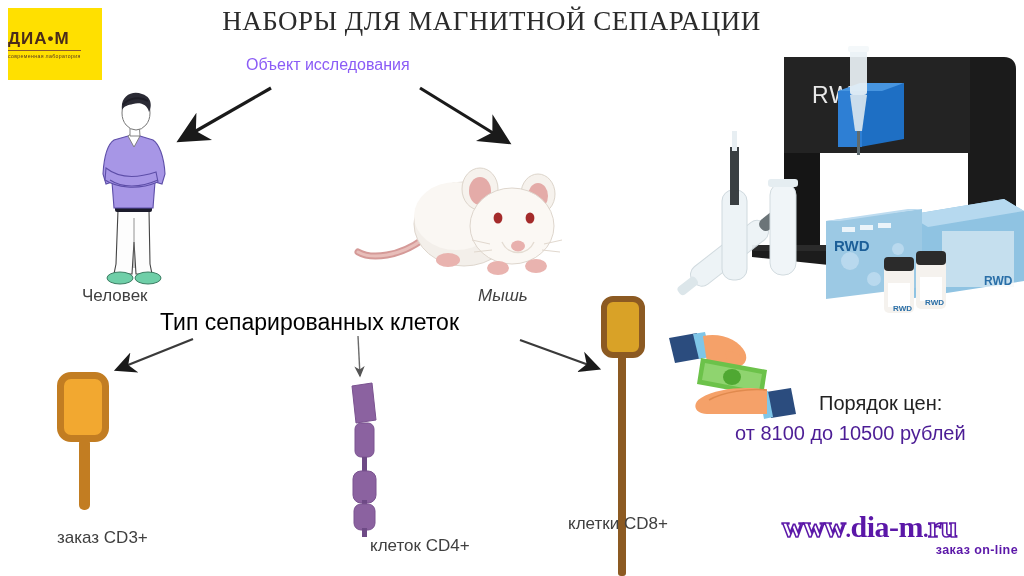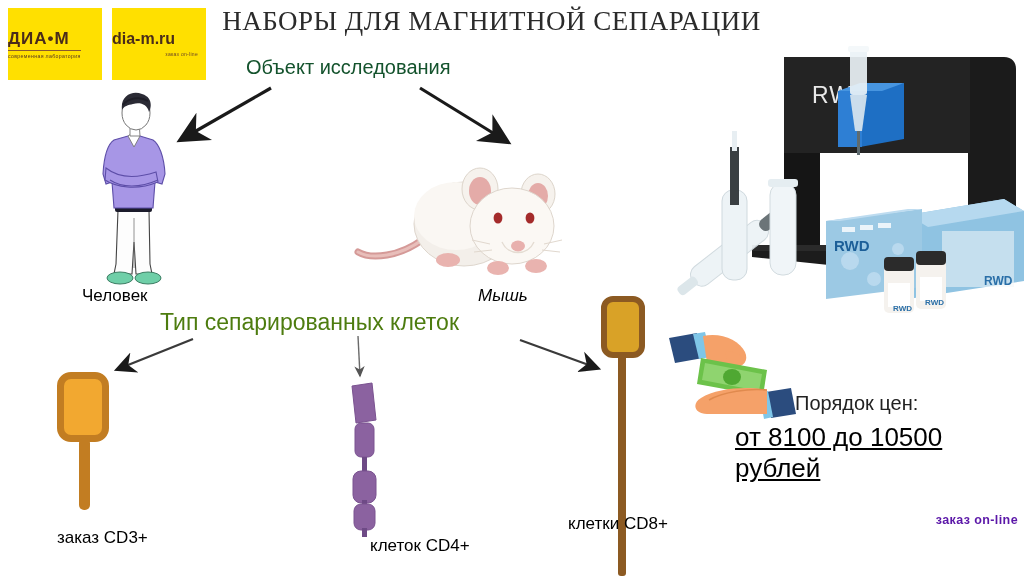--- a/index.html
+++ b/index.html
@@ -23,33 +23,33 @@
               font-family:"Liberation Sans",sans-serif;}
   .logo2-sub{font-size:5px;color:#6a4526;letter-spacing:.3px;margin-top:4px;
              align-self:flex-end;margin-right:8px;}
 
   
   .title{left:0;top:6px;width:983px;text-align:center;
          font-family:"Liberation Serif",serif;font-size:27px;color:#2b2b2b;
          letter-spacing:.5px;}
 
   
-  .head-obj{left:246px;top:56px;font-size:20px;color:#14532d;}
-  .head-type{left:160px;top:309px;font-size:23px;color:#4d7c0f;}
-
-  
-  .cap{font-size:17px;color:#000000;}
+  .head-obj{left:246px;top:56px;font-size:16px;color:#8b5cf6;}
+  .head-type{left:160px;top:309px;font-size:23px;color:#000000;}
+
+  
+  .cap{font-size:17px;color:#404040;}
   .cap-human{left:82px;top:286px;}
   .cap-mouse{left:478px;top:286px;font-style:italic;}
   .cap-cd3{left:57px;top:528px;}
   .cap-cd4{left:370px;top:536px;}
   .cap-cd8{left:568px;top:514px;}
 
-  .price1{left:795px;top:392px;font-size:20px;color:#222;}
-  .price2{left:735px;top:422px;font-size:26px;color:#000000;text-decoration:underline;}
+  .price1{left:795px;top:392px;font-size:20px;color:#222;padding-left:24px;}
+  .price2{left:735px;top:422px;font-size:20px;color:#4c1d95;}
 
   
   .flogo{left:782px;top:512px;width:236px;height:58px;}
   .flogo-main{font-family:"Liberation Serif",serif;font-weight:bold;font-size:30px;
               color:#5b17a8;letter-spacing:-.5px;line-height:1;white-space:nowrap;}
   .flogo-w{color:#ffffff;-webkit-text-stroke:1.6px #5b17a8;text-shadow:0 0 0 #5b17a8;}
   .flogo-ru{color:#ffffff;-webkit-text-stroke:1.6px #5b17a8;}
   .flogo-dot{color:#5b17a8;font-size:22px;}
   .flogo-sub{font-family:"Liberation Sans",sans-serif;font-weight:bold;font-size:12.5px;
              color:#5b17a8;text-align:right;letter-spacing:.4px;margin-top:1px;}
@@ -89,24 +89,20 @@
 
 <div class="stage">
 
   <div class="abs title">НАБОРЫ ДЛЯ МАГНИТНОЙ СЕПАРАЦИИ</div>
 
   <div class="abs logo-box logo1">
     <div class="logo1-main">ДИА•М</div>
     <div class="logo1-sub">современная лаборатория</div>
   </div>
 
-  <div class="abs logo-box logo2">
-    <div class="logo2-main">dia-m.ru</div>
-    <div class="logo2-sub">заказ on-line</div>
-  </div>
 
   <div class="abs head-obj">Объект исследования</div>
   <div class="abs head-type">Тип сепарированных клеток</div>
 
   <svg class="arrows" viewBox="0 0 1024 576">
     <defs>
       <marker id="ah" markerWidth="11" markerHeight="11" refX="8" refY="5.5" orient="auto">
         <path d="M0,0.6 L10,5.5 L0,10.4 L3,5.5 Z" fill="#1a1a1a"></path>
       </marker>
       <marker id="ahs" markerWidth="9" markerHeight="9" refX="7" refY="4.5" orient="auto">
@@ -294,16 +290,19 @@
   <div class="abs cap cap-human">Человек</div>
   <div class="abs cap cap-mouse">Мышь</div>
   <div class="abs cap cap-cd3">заказ CD3+</div>
   <div class="abs cap cap-cd4">клеток CD4+</div>
   <div class="abs cap cap-cd8">клетки CD8+</div>
 
   <div class="abs price1">Порядок цен:</div>
   <div class="abs price2">от 8100 до 10500 рублей</div>
 
   <div class="abs flogo">
+    <div class="flogo-main">
+      <span class="flogo-w">www</span><span class="flogo-dot">.</span><span>dia-m</span><span class="flogo-dot">.</span><span class="flogo-ru">ru</span>
+    </div>
     <div class="flogo-sub">заказ on-line</div>
   </div>
 
 </div>
 
 </body></html>

